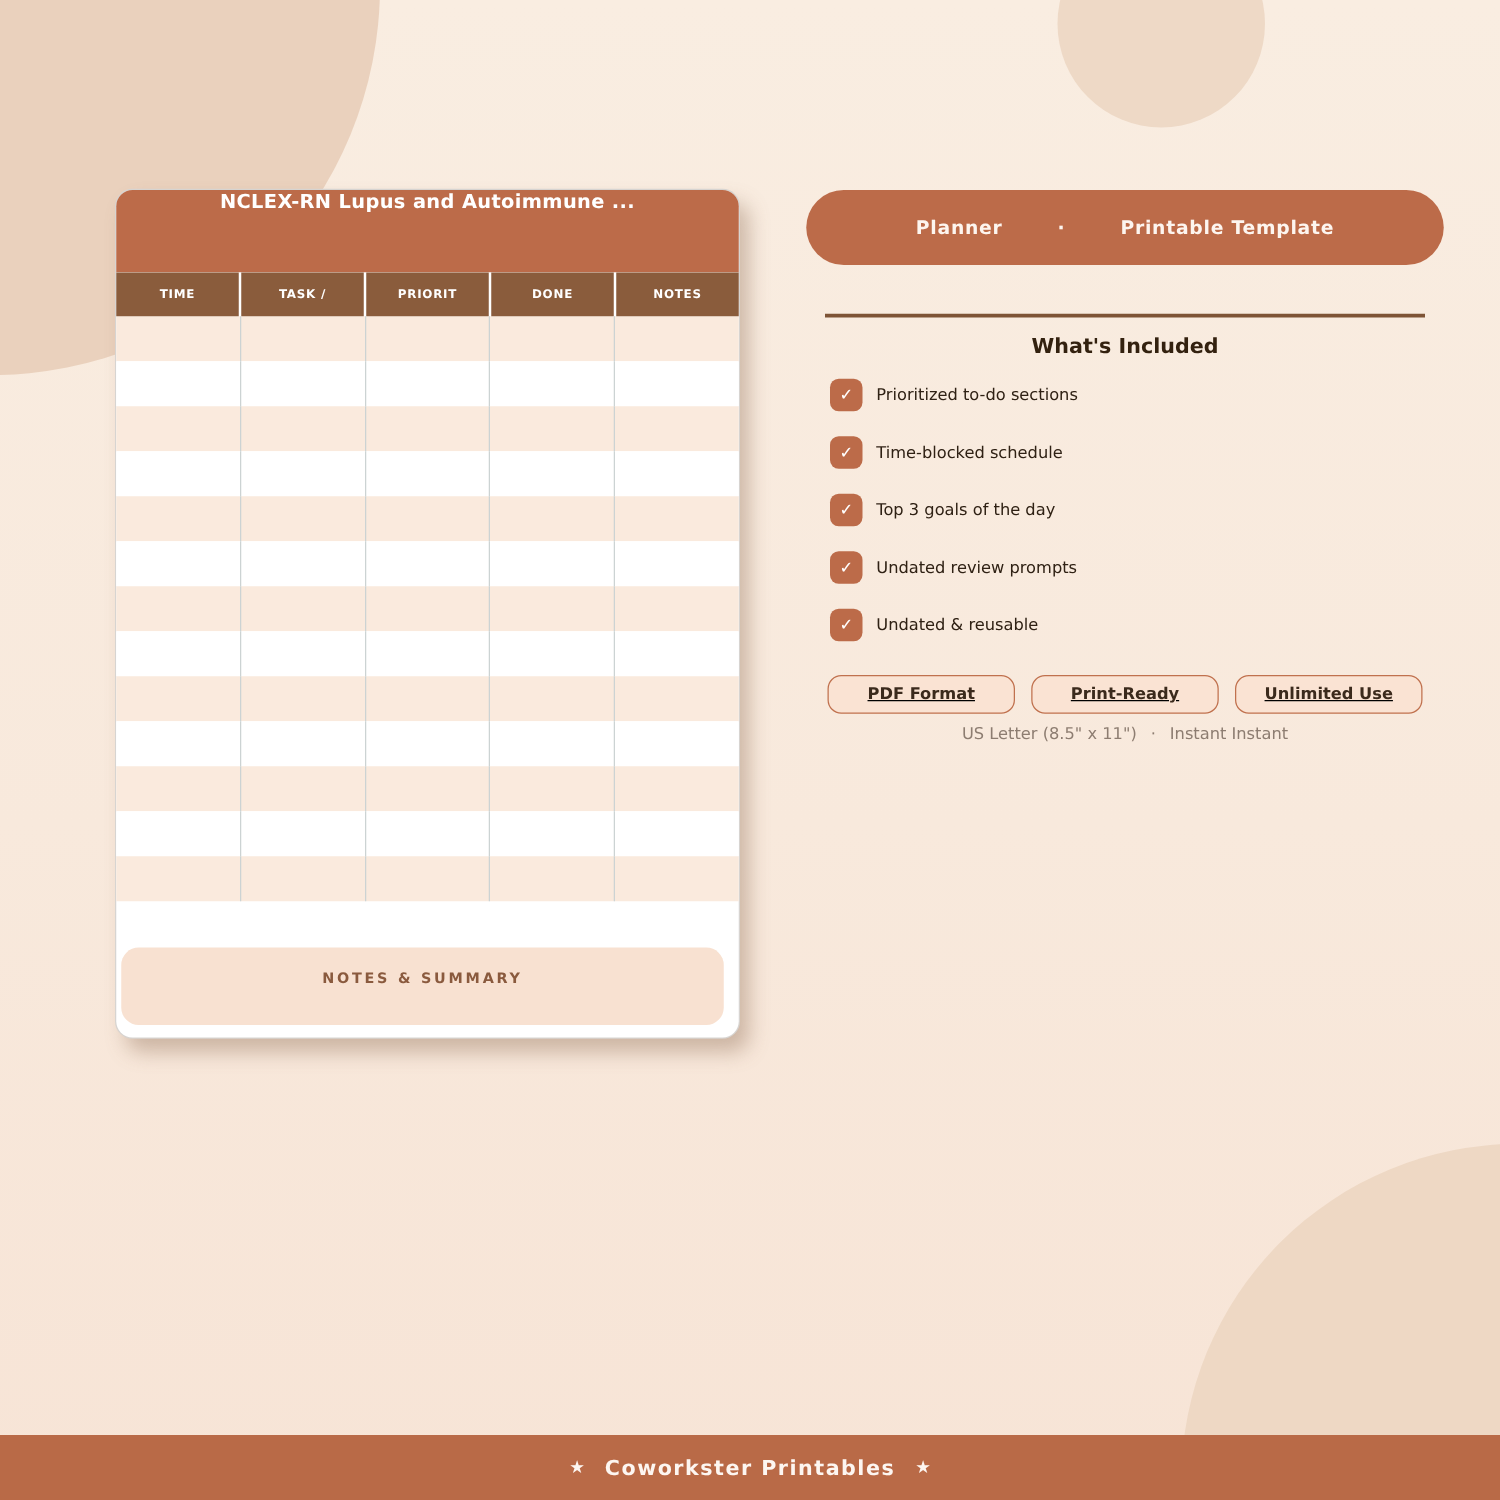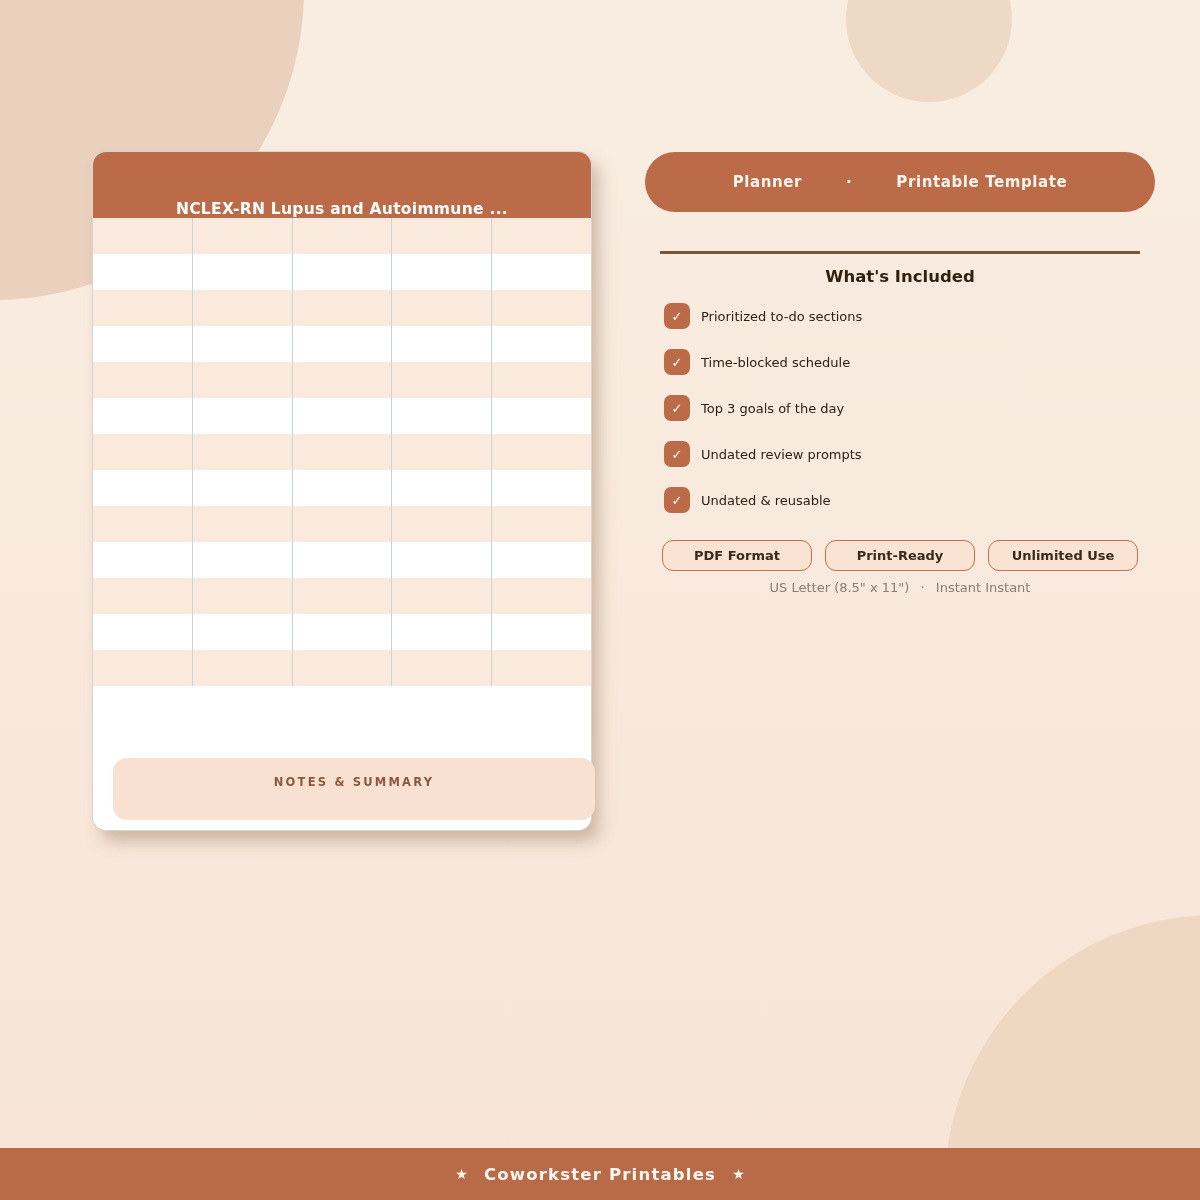--- a/index.html
+++ b/index.html
@@ -26,21 +26,21 @@
     left: 93px; top: 152px;
     width: 498px; height: 678px;
     background: #ffffff;
     border-radius: 13px;
     box-shadow: 0 0 0 1px #d7d4d1, 8px 11px 16px rgba(146, 112, 88, 0.42);
   }
   .card-header {
     height: 66px;
     background: #bc6b49;
     border-radius: 13px 13px 0 0;
-    display: flex; align-items: flex-end; justify-content: center;
+    display: flex; align-items: flex-start; justify-content: center;
     color: #ffffff; font-weight: bold; font-size: 15.5px; letter-spacing: 0.3px;
   }
   .card-subtitle {
     height: 32px;
     background: #f9e8db;
     display: flex; align-items: center; justify-content: center;
     color: #3a2a1e; font-size: 12.5px;
   }
   .ptable-head { display: flex; gap: 2px; height: 35px; background: #ffffff; }
   .ptable-head .th {
@@ -49,21 +49,21 @@
     color: #ffffff; font-size: 9.5px; font-weight: bold; letter-spacing: 0.6px;
   }
   .ptable-body .tr { display: flex; height: 36px; }
   .ptable-body .tr.odd  { background: #faeadd; }
   .ptable-body .tr.even { background: #ffffff; }
   .ptable-body .td { flex: 1; border-right: 1px solid #ccd3d3; }
   .ptable-body .td:last-child { border-right: none; }
 
   .notes-box {
     position: absolute;
-    left: 20px; top: 606px;
+    left: 4px; top: 606px;
     width: 482px; height: 62px;
     background: #f8e1d1;
     border-radius: 14px;
     display: flex; justify-content: center;
     padding-top: 17px;
     color: #8a5a3e; font-size: 11.5px; font-weight: bold; letter-spacing: 2.2px;
   }
 
   
   .details { position: absolute; left: 645px; top: 152px; width: 510px; }
@@ -96,21 +96,21 @@
   .feature-item { display: flex; align-items: center; margin: 0 0 20px 19px; height: 26px; }
   .check-box {
     width: 26px; height: 26px; border-radius: 7px;
     background: #bc6b49;
     display: flex; align-items: center; justify-content: center;
     color: #ffffff; font-size: 13px;
     flex: 0 0 26px;
   }
   .feature-label { margin-left: 11px; color: #2f2114; font-size: 13px; }
 
-  .tags { display: flex; gap: 13px; margin: 27px 17px 0; }
+  .tags { display: flex; gap: 13px; margin: 27px 17px 0; text-decoration: underline; }
   .tag-button {
     flex: 1; height: 31px;
     background: #fae3d3;
     border: 1px solid #c0714e;
     border-radius: 11px;
     display: flex; align-items: center; justify-content: center;
     color: #3b2a1c; font-size: 13px; font-weight: bold;
     cursor: pointer;
   }
 
@@ -137,20 +137,27 @@
 
   <div class="bg-circle circle-tl"></div>
   <div class="bg-circle circle-tr"></div>
   <div class="bg-circle circle-br"></div>
 
   <div class="preview-card">
     <div class="card-header">
       <span>NCLEX-RN Lupus and Autoimmune ...</span>
     </div>
     <div class="ptable">
+      <div class="ptable-head">
+          <div class="th">TIME</div>
+          <div class="th">TASK /</div>
+          <div class="th">PRIORIT</div>
+          <div class="th">DONE</div>
+          <div class="th">NOTES</div>
+        </div>
       <div class="ptable-body">
           <div class="tr odd">
             <div class="td"></div>
             <div class="td"></div>
             <div class="td"></div>
             <div class="td"></div>
             <div class="td"></div>
           </div>
           <div class="tr even">
             <div class="td"></div>

